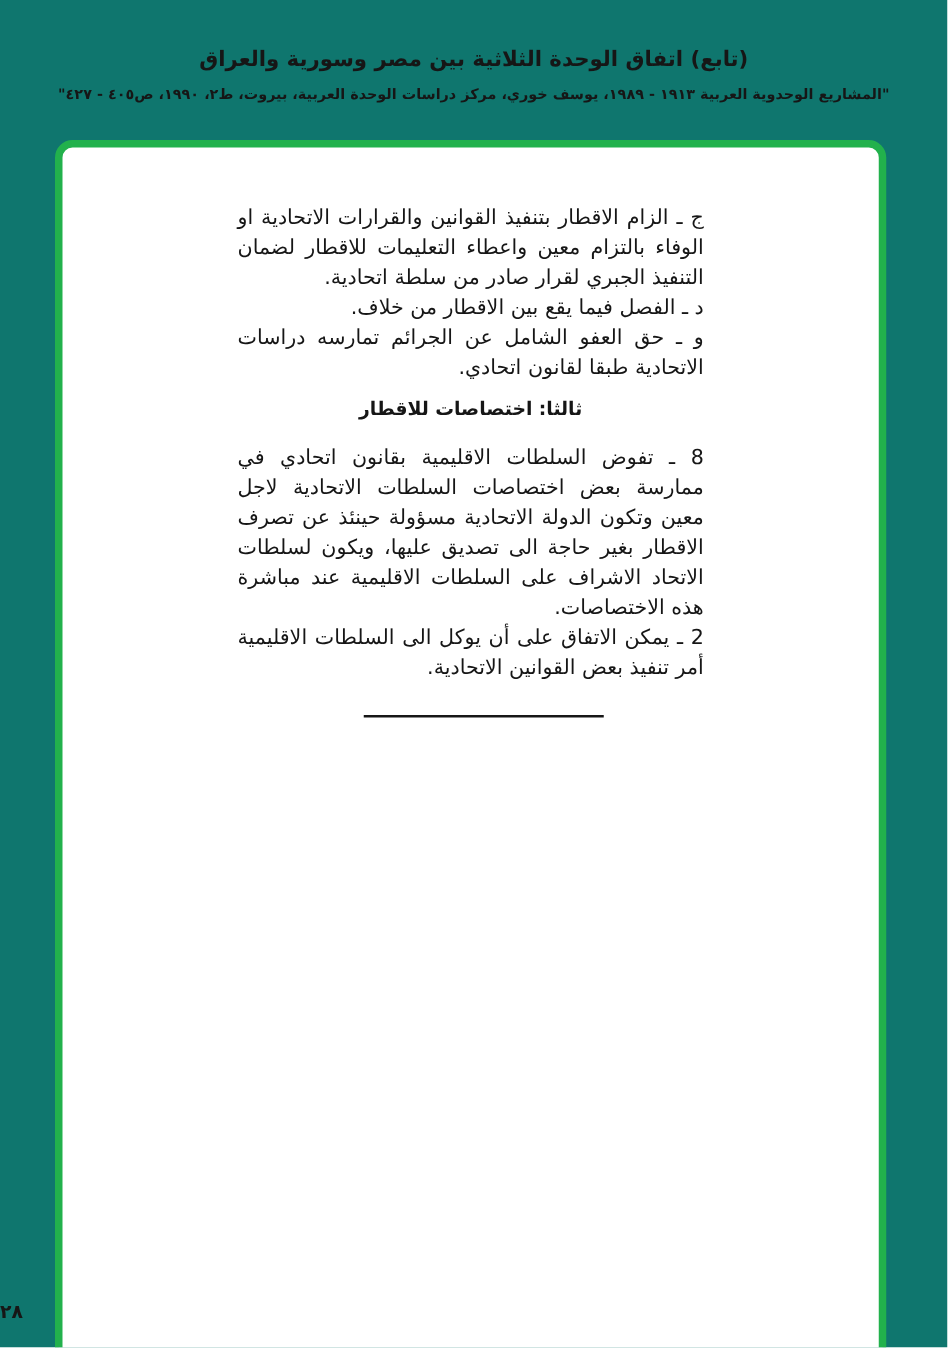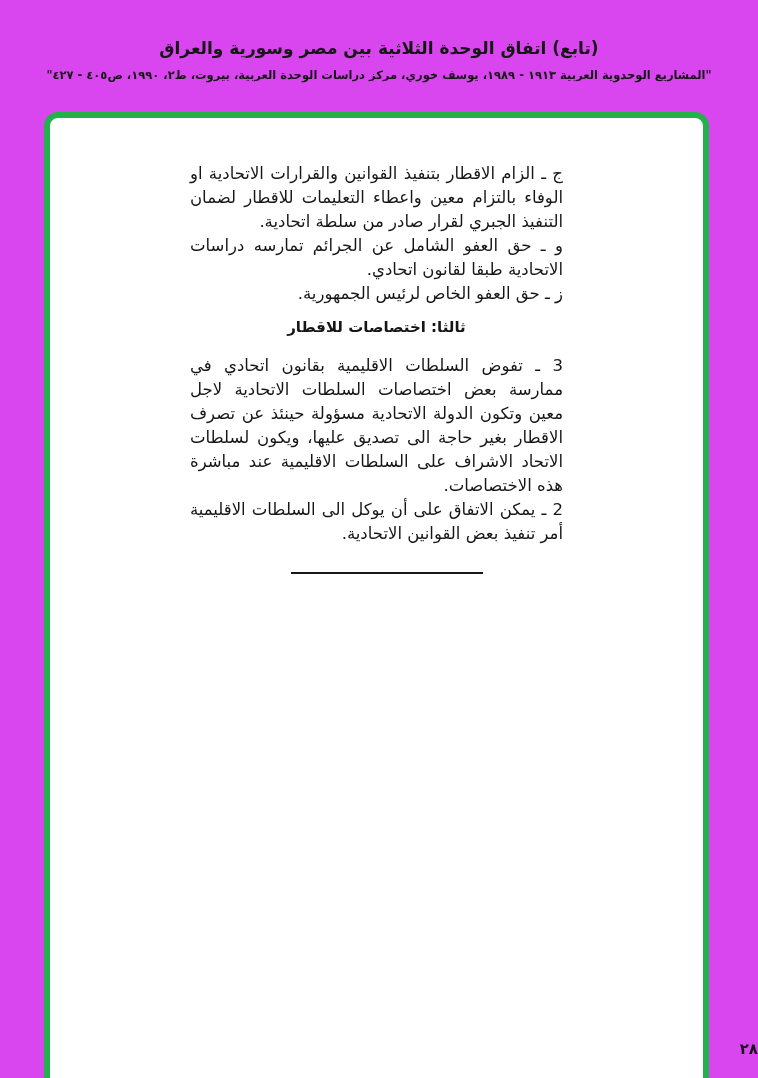--- a/index.html
+++ b/index.html
@@ -1,20 +1,20 @@
 <!DOCTYPE html>
 <html lang="ar"><head>
 <meta charset="utf-8">
 <style>
   html, body { margin: 0; padding: 0; background: #ffffff; }
   .page {
     position: relative;
     width: 758px;
     height: 1078px;
-    background: #d946ef;
+    background: #0f766e;
     font-family: "DejaVu Sans", sans-serif;
     color: #161616;
     overflow: hidden;
   }
   .header {
     position: absolute;
     top: 38px;
     left: 0;
     right: 0;
     text-align: center;
@@ -65,45 +65,45 @@
     background: #161616;
     width: 192px;
     margin-top: 26px;
     margin-right: 80px;
   }
   .page-number {
     position: absolute;
     left: 0;
     right: 0;
     top: 1040px;
-    text-align: right;
+    text-align: left;
     font-size: 15px;
     font-weight: bold;
   }
 </style>
 </head>
 <body>
 
 <div class="page">
 
   <div class="header">
     <div class="header-title">(تابع) اتفاق الوحدة الثلاثية بين مصر وسورية والعراق</div>
     <div class="header-citation">"المشاريع الوحدوية العربية ١٩١٣ - ١٩٨٩، يوسف خوري، مركز دراسات الوحدة العربية، بيروت، ط٢، ١٩٩٠، ص٤٠٥ - ٤٢٧"</div>
   </div>
 
   <div class="document-frame">
     <div class="document-content">
 
       <p class="clause">ج ـ الزام الاقطار بتنفيذ القوانين والقرارات الاتحادية او الوفاء بالتزام معين واعطاء التعليمات للاقطار لضمان التنفيذ الجبري لقرار صادر من سلطة اتحادية.</p>
+      <p class="clause">د ـ الفصل فيما يقع بين الاقطار من خلاف.</p>
       <p class="clause">و ـ حق العفو الشامل عن الجرائم تمارسه دراسات الاتحادية طبقا لقانون اتحادي.</p>
-      <p class="clause">ز ـ حق العفو الخاص لرئيس الجمهورية.</p>
 
       <h2 class="section-heading">ثالثا: اختصاصات للاقطار</h2>
 
-      <p class="clause">3 ـ تفوض السلطات الاقليمية بقانون اتحادي في ممارسة بعض اختصاصات السلطات الاتحادية لاجل معين وتكون الدولة الاتحادية مسؤولة حينئذ عن تصرف الاقطار بغير حاجة الى تصديق عليها، ويكون لسلطات الاتحاد الاشراف على السلطات الاقليمية عند مباشرة هذه الاختصاصات.</p>
+      <p class="clause">8 ـ تفوض السلطات الاقليمية بقانون اتحادي في ممارسة بعض اختصاصات السلطات الاتحادية لاجل معين وتكون الدولة الاتحادية مسؤولة حينئذ عن تصرف الاقطار بغير حاجة الى تصديق عليها، ويكون لسلطات الاتحاد الاشراف على السلطات الاقليمية عند مباشرة هذه الاختصاصات.</p>
       <p class="clause">2 ـ يمكن الاتفاق على أن يوكل الى السلطات الاقليمية أمر تنفيذ بعض القوانين الاتحادية.</p>
 
       <div class="section-end-rule"></div>
 
     </div>
   </div>
 
   <div class="page-number">٢٨</div>
 
 </div>

